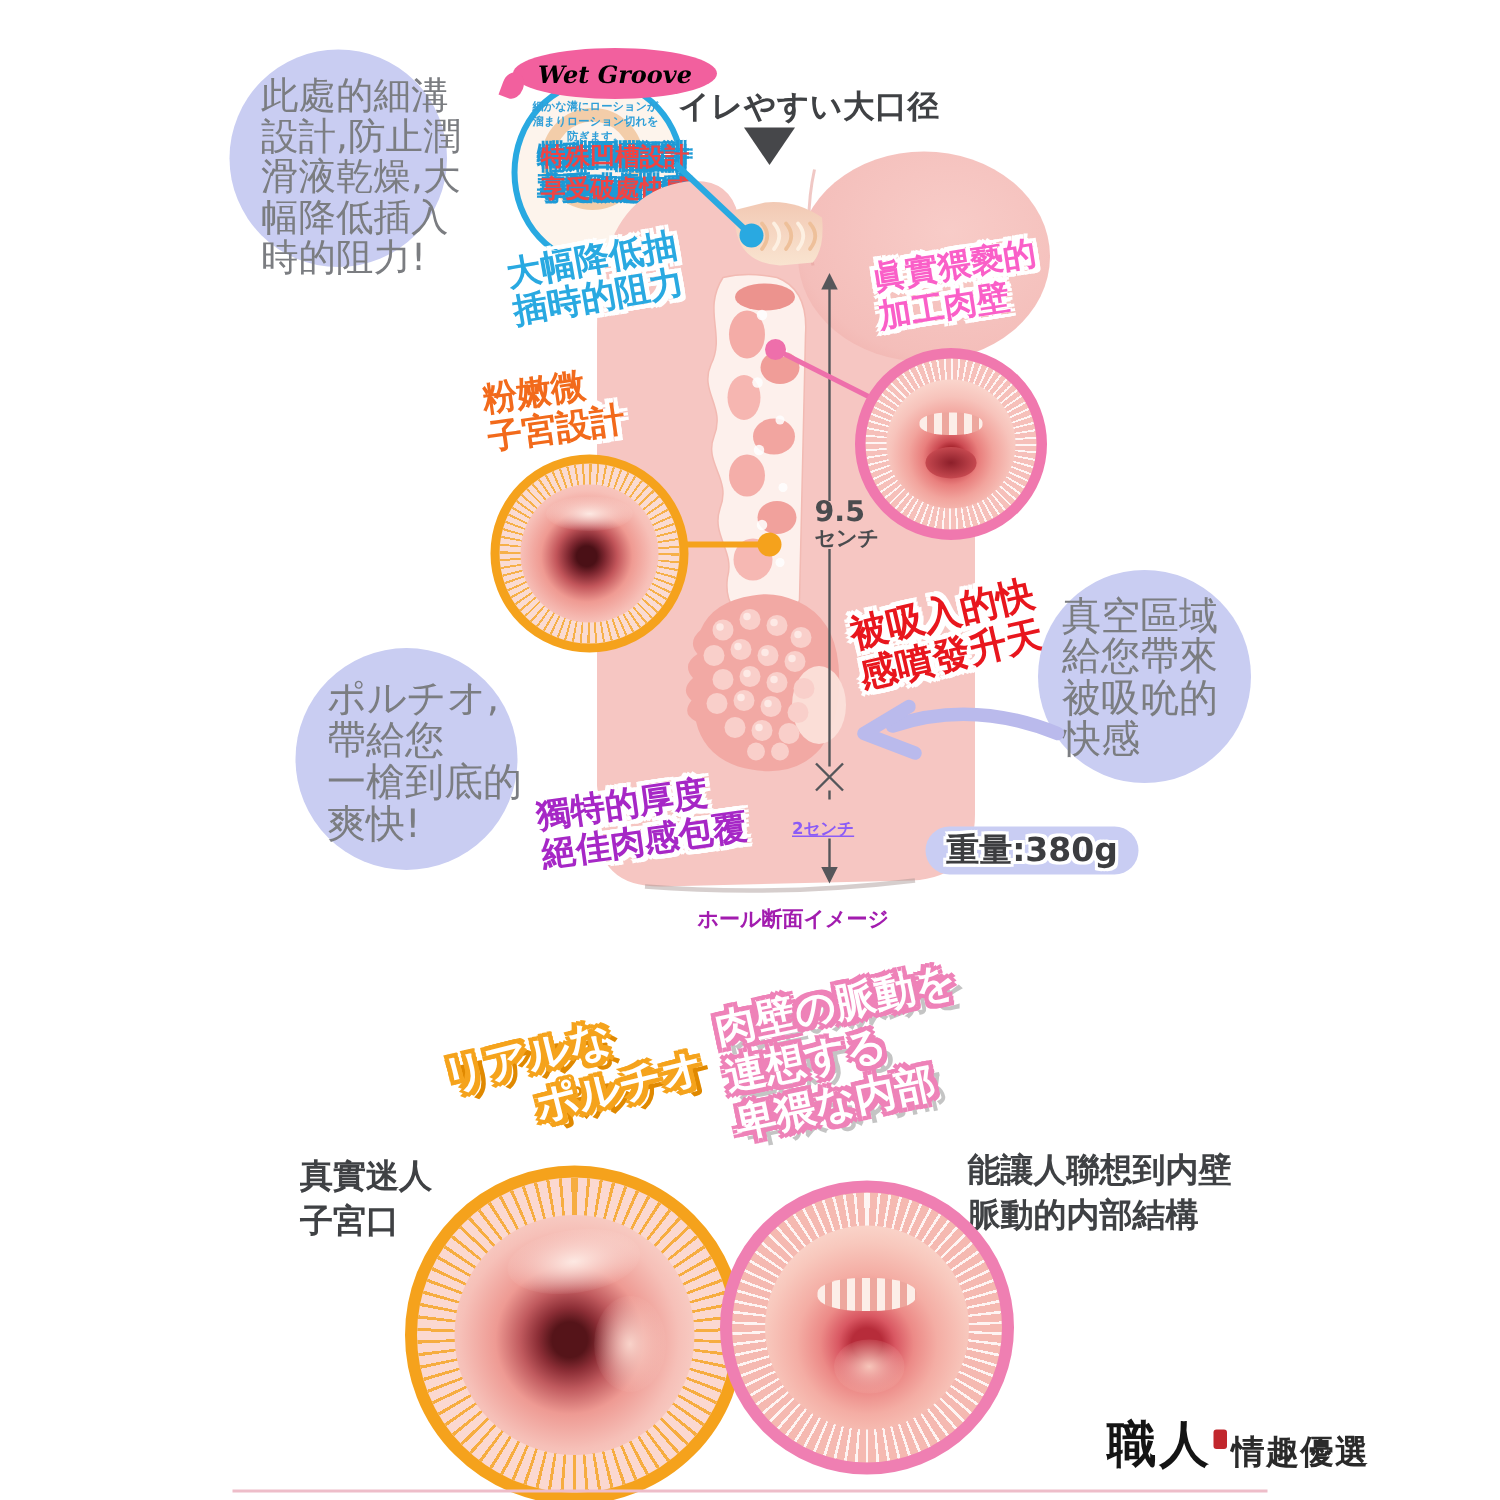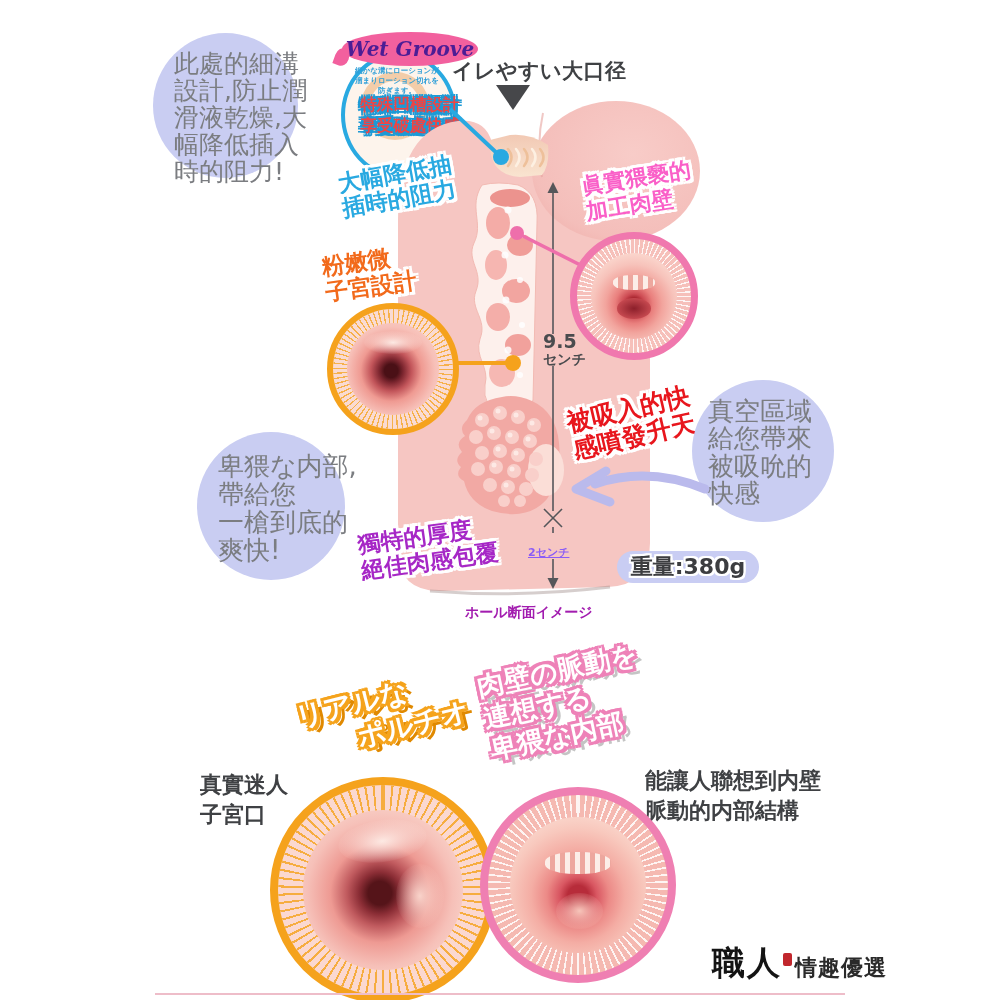--- a/index.html
+++ b/index.html
@@ -33,42 +33,42 @@
   .teeth{position:absolute;border-radius:45%;}
 
   
   .wg-ellipse{background:#f2609e;border-radius:50%;display:flex;align-items:center;justify-content:center;}
   .wg-circle{background:#fdf4ec;border:4px solid #29a9e1;border-radius:50%;}
   .wg-donut{border:9px solid #f2c9a2;border-radius:50%;opacity:.9;}
 
   .tri-down{width:0;height:0;border-left:17px solid transparent;border-right:17px solid transparent;
             border-top:25px solid #46474a;}
   .pill{background:#c9cdf3;border-radius:17px;display:flex;align-items:center;justify-content:center;}
-  .logo-row{display:flex;align-items:flex-end;}
+  .logo-row{display:flex;align-items:flex-end;margin-left:26px;}
 </style>
 </head>
 <body>
 
 <div class="canvas">
 
   <div class="abs bubble" style="left:153px;top:33px;width:145px;height:145px;"></div>
   <div class="abs bubble-text pre" style="left:174px;top:50px;width:160px;font-size:25px;line-height:1.08;">此處的細溝
 設計,防止潤
 滑液乾燥,大
 幅降低插入
 時的阻力!</div>
 
   <div class="abs" style="left:335px;top:28px;width:160px;height:160px;">
     <div class="abs wg-circle" style="left:6px;top:24px;width:108px;height:118px;"></div>
     <div class="abs wg-donut" style="left:26px;top:44px;width:50px;height:50px;"></div>
     <div class="abs pre" style="left:12px;top:38px;width:100px;font-size:7.5px;line-height:1.3;color:#2f9fd8;font-weight:700;text-align:center;">細かな溝にローションが
 溜まりローション切れを
 防ぎます。</div>
     <div class="abs wg-ellipse" style="left:7px;top:4px;width:136px;height:34px;">
-      <span style="color:#4c1d95;font-size:20px;font-weight:700;font-style:italic;font-family:'DejaVu Serif',serif;">Wet Groove</span>
+      <span style="color:#000000;font-size:16px;font-weight:700;font-style:italic;font-family:'DejaVu Serif',serif;">Wet Groove</span>
     </div>
     <div class="abs" style="left:0px;top:20px;width:14px;height:18px;background:#f2609e;border-radius:50% 50% 50% 0;transform:rotate(20deg);"></div>
     <div class="abs pre ol-blue" style="left:0px;top:66px;width:150px;font-size:16.5px;font-weight:700;line-height:1.3;text-align:center;">特殊凹槽設計
 享受破處快感</div>
   </div>
 
   <svg class="abs" style="left:370px;top:95px;" width="340" height="510" viewBox="0 0 340 510">
     <defs>
       <radialGradient id="bumpGrad" cx="60%" cy="38%" r="75%">
         <stop offset="0%" stop-color="#f8ccc8"></stop>
@@ -218,21 +218,21 @@
   <div class="abs bubble-text pre" style="left:708px;top:398px;width:130px;font-size:26px;line-height:1.05;">真空區域
 給您帶來
 被吸吮的
 快感</div>
   <svg class="abs" style="left:560px;top:462px;" width="150" height="52" viewBox="0 0 150 52">
     <path d="M 145 27 Q 88 4 35 22" stroke="#babaec" stroke-width="9" fill="none" stroke-linecap="round"></path>
     <path d="M 16 27 L 46 9 M 16 27 L 50 40" stroke="#babaec" stroke-width="9" fill="none" stroke-linecap="round"></path>
   </svg>
 
   <div class="abs bubble" style="left:197px;top:432px;width:148px;height:148px;"></div>
-  <div class="abs bubble-text pre" style="left:218px;top:452px;width:170px;font-size:26px;line-height:1.08;">卑猥な内部,
+  <div class="abs bubble-text pre" style="left:218px;top:452px;width:170px;font-size:26px;line-height:1.08;">ポルチオ,
 帶給您
 一槍到底的
 爽快!</div>
 
   <div class="abs pill" style="left:617px;top:551px;width:142px;height:32px;">
     <span class="ol-w2" style="font-size:22px;font-weight:700;color:#3c3d40;">重量:380g</span>
   </div>
   <div class="abs" style="left:465px;top:604px;font-size:14px;font-weight:700;color:#a21caf;">ホール断面イメージ</div>
 
   <div class="abs rot ol-orange" style="left:292px;top:702px;transform:rotate(-14deg);font-size:28px;font-weight:700;line-height:1.2;">

